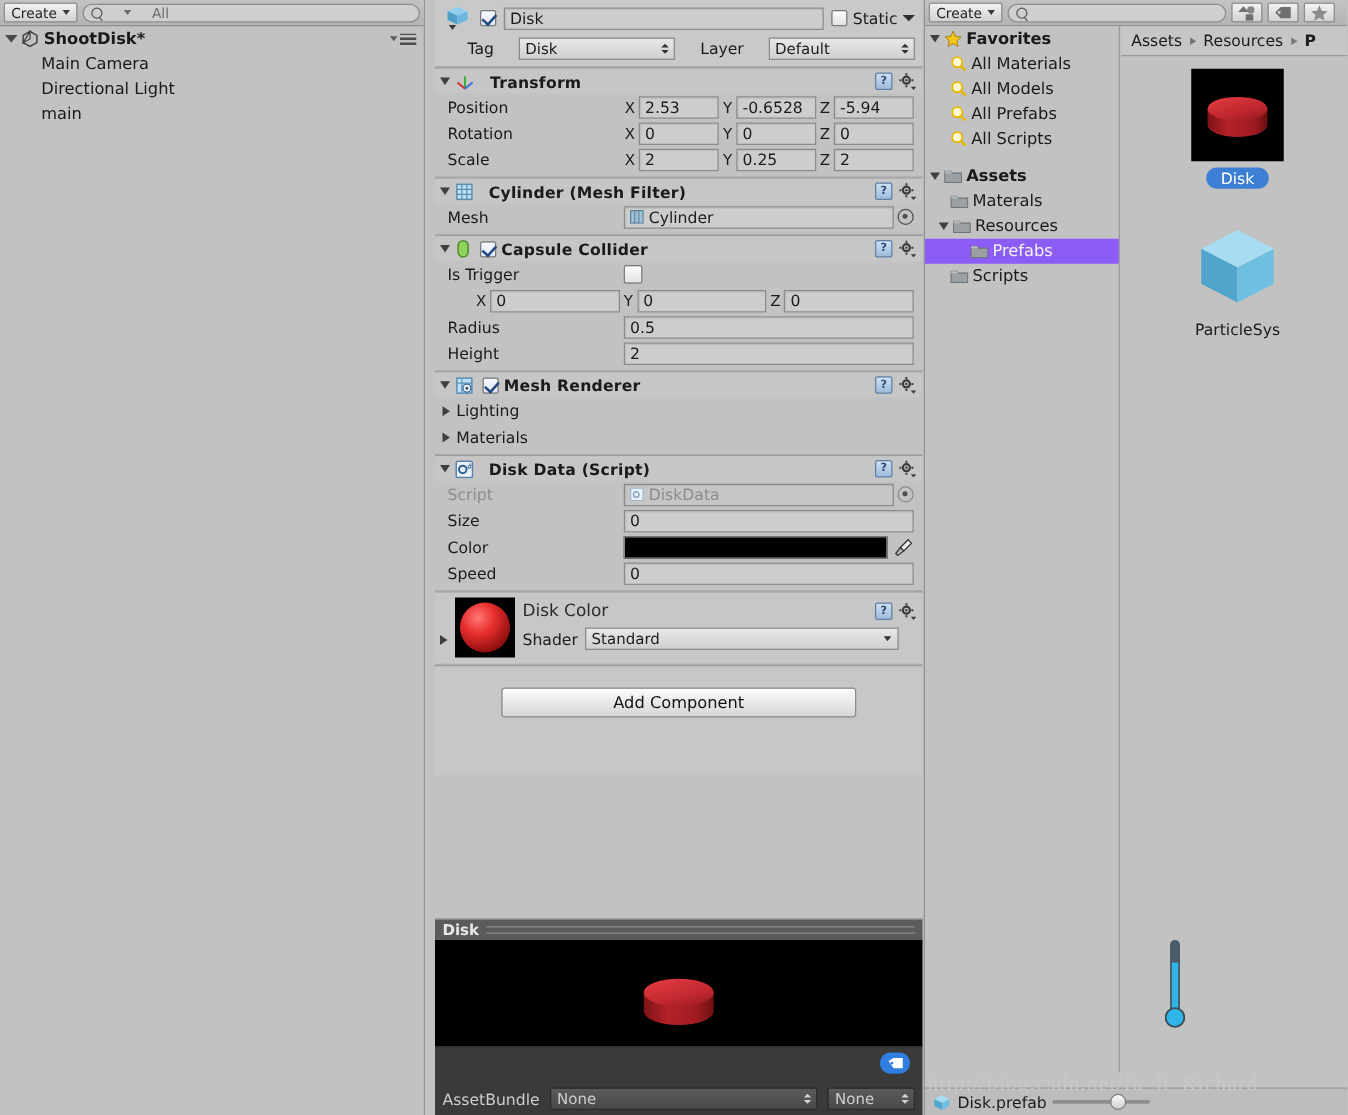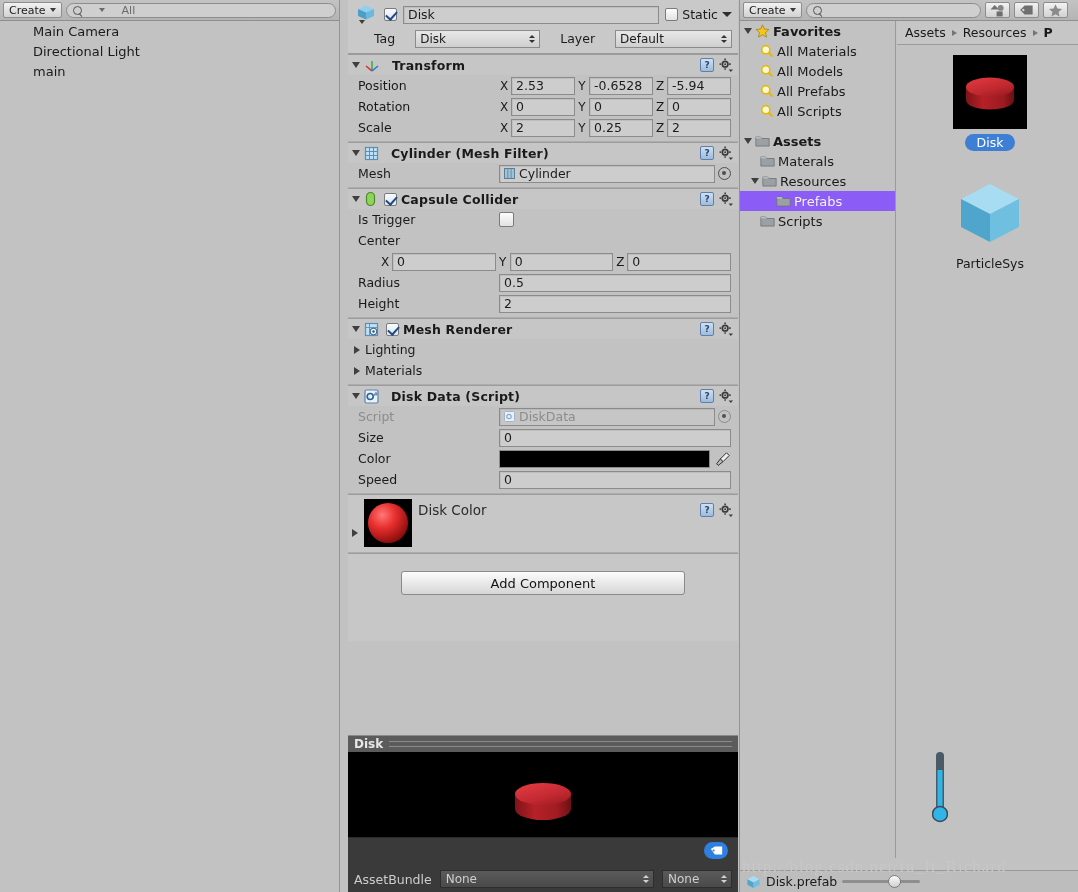--- a/index.html
+++ b/index.html
@@ -143,20 +143,36 @@
         <span>Create</span>
         <span class="caret-sm"></span>
       </div>
       <div class="search-pill">
         <span class="mag"></span>
         <span class="caret-sm" style="border-top-color:#6b6b6b"></span>
         <span>All</span>
       </div>
     </div>
 
+    <div class="hier-row hier-scene">
+      <span class="tri-down"></span>
+      <svg class="unity-logo" viewBox="0 0 16 16">
+        <polygon points="8,1.3 14.3,4.9 14.3,11.6 8,15 1.7,11.6 1.7,4.9" fill="none" stroke="#3c3c3c" stroke-width="1.3"></polygon>
+        <polygon points="8,1.3 8,8.2 1.7,11.6" fill="none" stroke="#3c3c3c" stroke-width="1.1"></polygon>
+      </svg>
+      <span>ShootDisk*</span>
+      <span class="hier-menu">
+        <span class="caret-sm" style="border-top-color:#5a5a5a"></span>
+        <span class="burger">
+            <i></i>
+            <i></i>
+            <i></i>
+          </span>
+      </span>
+    </div>
 
     <div>
       <div class="hier-child">
         <span>Main Camera</span>
       </div>
       <div class="hier-child">
         <span>Directional Light</span>
       </div>
       <div class="hier-child">
         <span>main</span>
@@ -326,23 +342,20 @@
                 <line x1="0.6" y1="7" x2="2.4" y2="7"></line>
                 <line x1="11.6" y1="7" x2="13.4" y2="7"></line>
               </g>
             <polygon points="11,13 16,13 13.5,16" fill="#3c3c3c"></polygon>
           </svg>
         </span>
       </div>
       <div class="prop-row">
         <span class="prop-lbl">Is Trigger</span>
         <span class="cb" style="width:15px;height:15px"></span>
-      </div>
-      <div class="prop-row">
-        <span class="prop-lbl">Center</span>
       </div>
       <div class="prop-row" style="padding-left:32px">
         <span class="vec3">
           <span class="axl">X</span>
           <span class="txtfield">0</span>
           <span class="axl">Y</span>
           <span class="txtfield">0</span>
           <span class="axl">Z</span>
           <span class="txtfield">0</span>
         </span>
@@ -475,20 +488,27 @@
                 <g stroke="#3c3c3c" stroke-width="1.8">
                     <line x1="7" y1="0.6" x2="7" y2="2.4"></line>
                     <line x1="7" y1="11.6" x2="7" y2="13.4"></line>
                     <line x1="0.6" y1="7" x2="2.4" y2="7"></line>
                     <line x1="11.6" y1="7" x2="13.4" y2="7"></line>
                   </g>
                 <polygon points="11,13 16,13 13.5,16" fill="#3c3c3c"></polygon>
               </svg>
             </span>
           </span>
+          <span style="display:flex;align-items:center;gap:6px;height:22px;">
+            <span class="lbl">Shader</span>
+            <span class="popup" style="flex:1;margin-right:14px">
+              <span>Standard</span>
+              <span class="dnonly"></span>
+            </span>
+          </span>
         </span>
       </div>
     </div>
 
     <div class="addcomp-zone">
       <div class="addcomp-btn">Add Component</div>
     </div>
 
     <div style="position:absolute;left:0;right:0;bottom:0;">
       <div class="preview-hdr">

